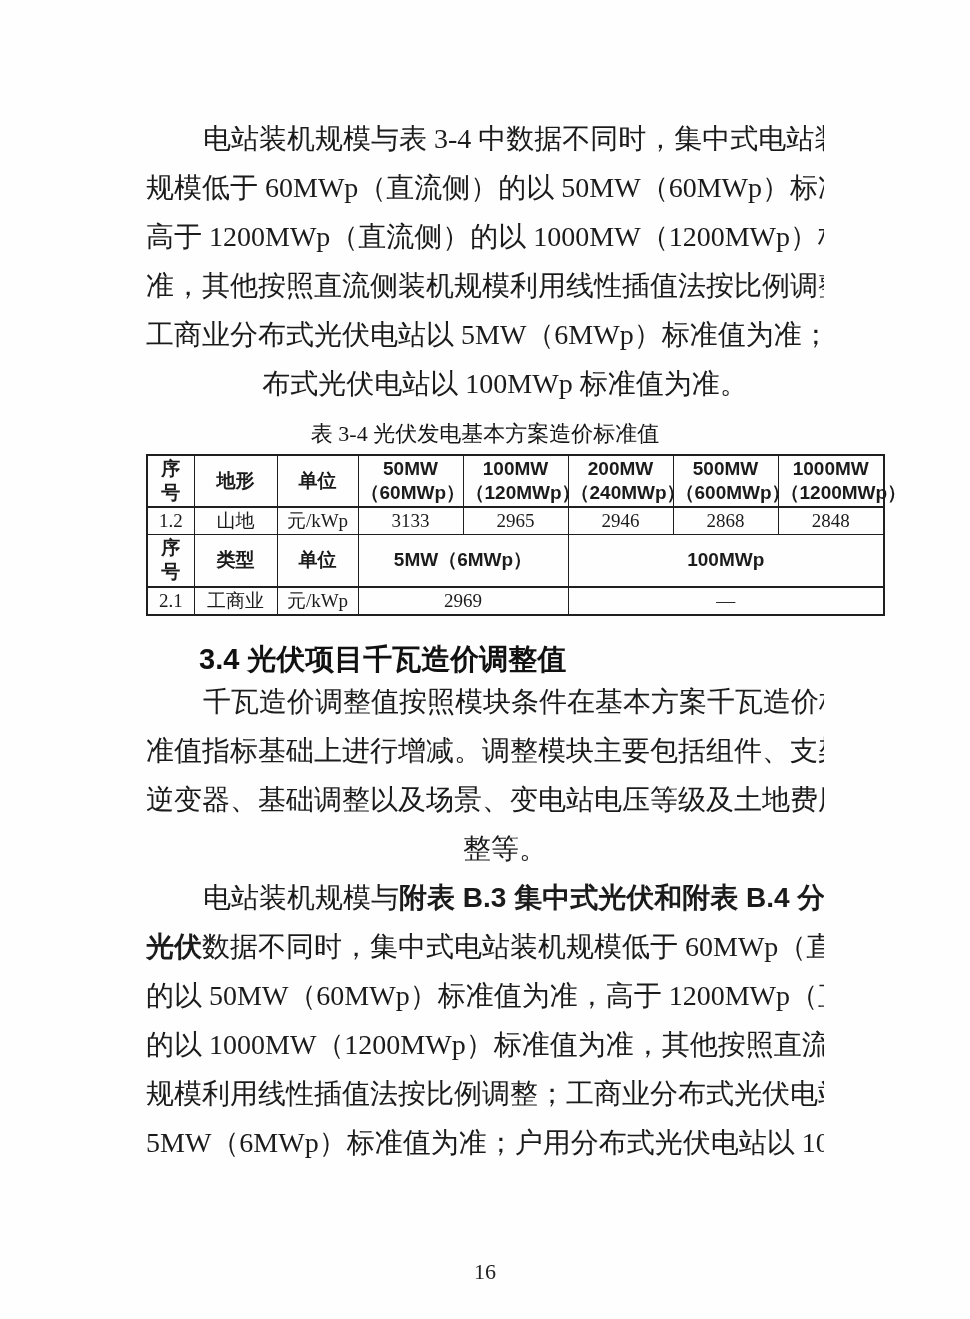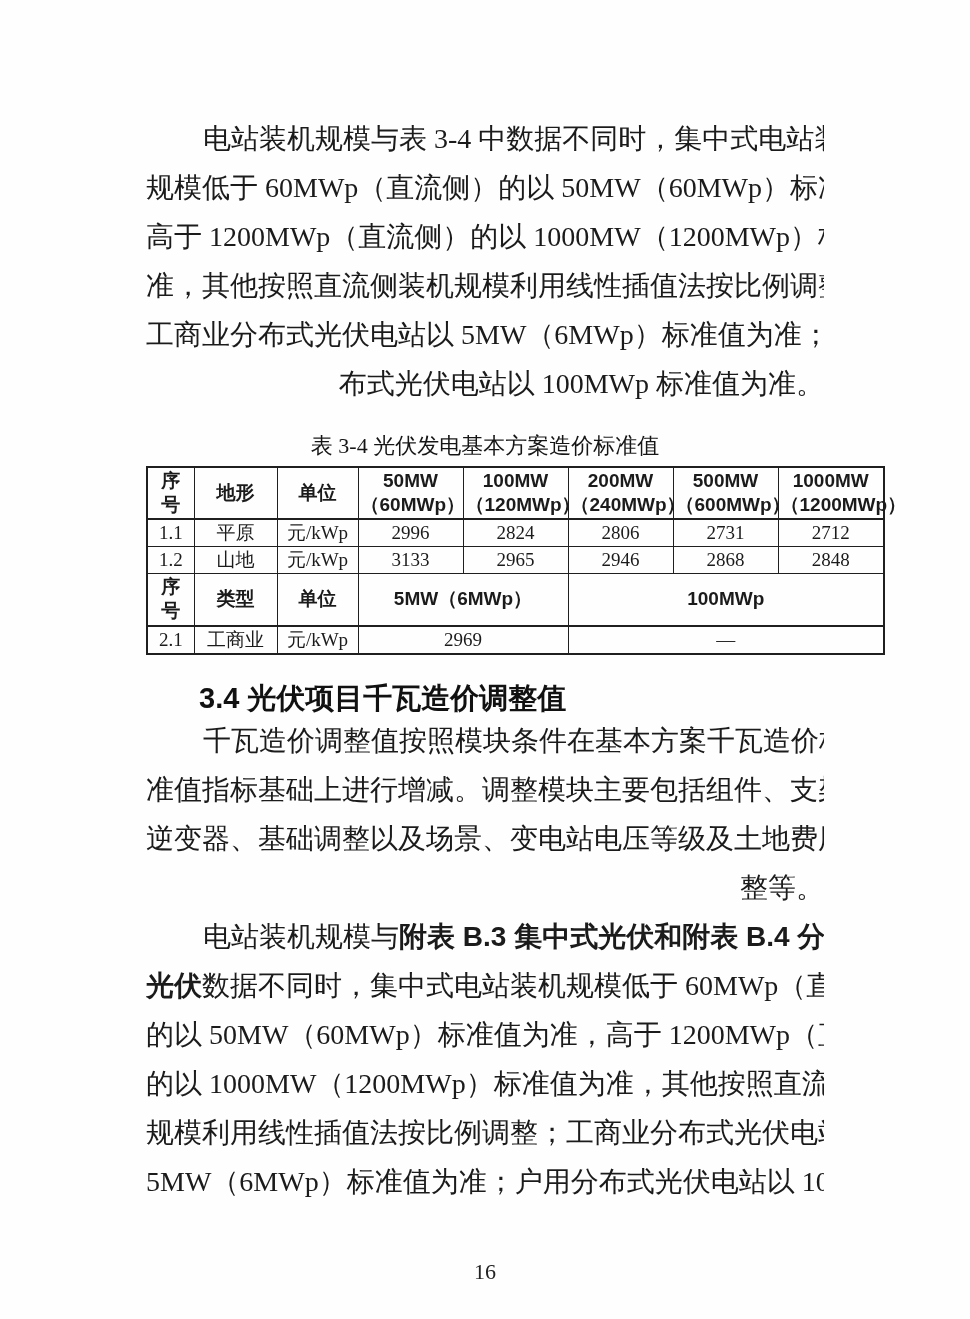--- a/index.html
+++ b/index.html
@@ -21,27 +21,27 @@
   .para .line {
     height: 49px;
     line-height: 49px;
     font-size: 28px;
     text-align: justify;
     text-align-last: justify;
     white-space: nowrap;
     overflow: hidden;
   }
   .para .line.first { text-indent: 57px; }
-  .para .line.noJust { text-align: right; text-align-last: auto; margin-left: 40px; }
+  .para .line.noJust { text-align: center; text-align-last: auto; margin-left: 40px; }
   .bold-run {
     font-weight: 700;
     font-family: "Liberation Sans", "DejaVu Sans", sans-serif;
   }
   .table-caption {
-    margin-top: 24px;
+    margin-top: 12px;
     height: 28px;
     line-height: 28px;
     font-size: 22px;
     text-align: center;
     color: #151515;
   }
   table.cost {
     width: 737px;
     margin: 6px auto 0 auto;
     border-collapse: collapse;
@@ -133,30 +133,20 @@
           <th colspan="1">100MW
 （120MWp）</th>
           <th colspan="1">200MW
 （240MWp）</th>
           <th colspan="1">500MW
 （600MWp）</th>
           <th colspan="1">1000MW
 （1200MWp）</th>
         </tr>
         <tr class="data-row">
-          <td colspan="1">1.1</td>
-          <td colspan="1">平原</td>
-          <td colspan="1">元/kWp</td>
-          <td colspan="1">2996</td>
-          <td colspan="1">2824</td>
-          <td colspan="1">2806</td>
-          <td colspan="1">2731</td>
-          <td colspan="1">2712</td>
-        </tr>
-        <tr class="data-row">
           <td colspan="1">1.2</td>
           <td colspan="1">山地</td>
           <td colspan="1">元/kWp</td>
           <td colspan="1">3133</td>
           <td colspan="1">2965</td>
           <td colspan="1">2946</td>
           <td colspan="1">2868</td>
           <td colspan="1">2848</td>
         </tr>
         <tr class="header-row">

